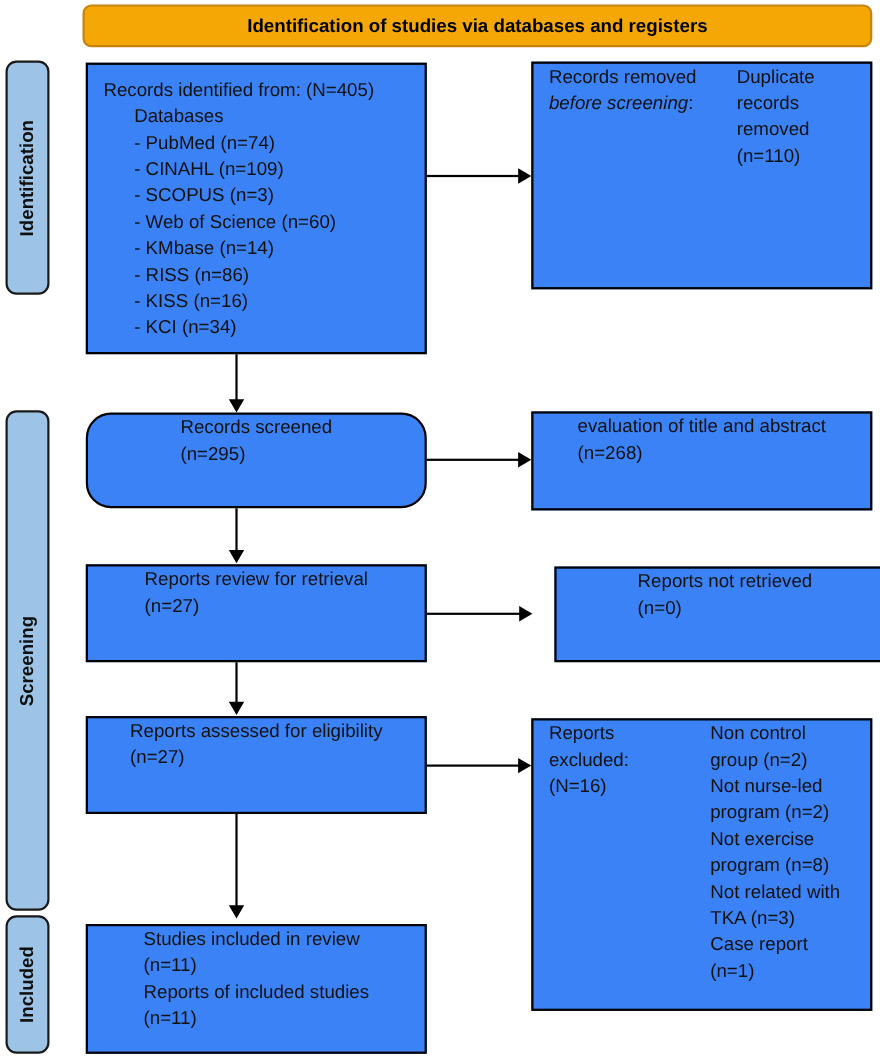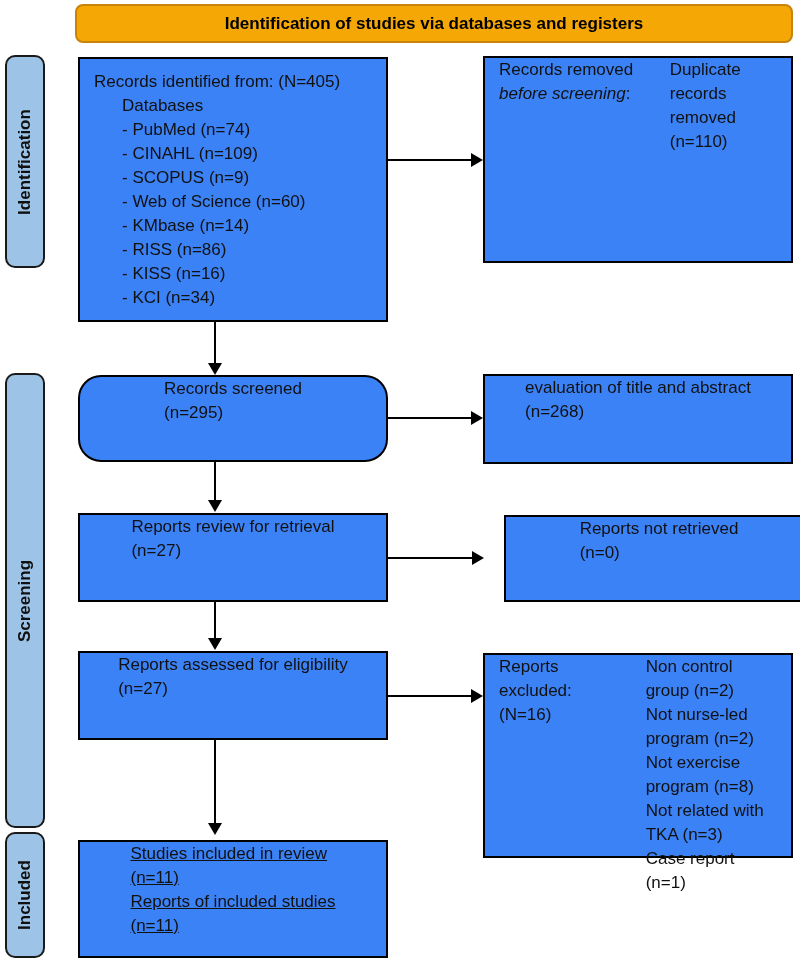--- a/index.html
+++ b/index.html
@@ -53,22 +53,22 @@
   }
   .vcenter{display:flex;justify-content:center;}
   .indent1{padding-left:28px;}
   #box-identified{left:78px;top:57px;height:265px;padding-top:11px;}
   #box-removed{left:483px;top:56px;height:207px;}
   #box-screened{left:78px;top:375px;height:87px;border-radius:23px;}
   #box-excluded{left:483px;top:374px;height:90px;}
   #box-sought{left:78px;top:513px;height:89px;}
   #box-notretrieved{left:504px;top:515px;height:87px;}
   #box-assessed{left:78px;top:651px;height:89px;}
-  #box-reports-excluded{left:483px;top:653px;height:205px;}
-  #box-included{left:78px;top:840px;height:118px;text-decoration:underline;}
+  #box-reports-excluded{left:483px;top:653px;height:266px;}
+  #box-included{left:78px;top:840px;height:118px;}
   .wrap-narrow{max-width:195px;}
   
   .vline{width:2px;background:#000;}
   .hline{height:2px;background:#000;}
   .head-down{
     width:0;height:0;
     border-left:7px solid transparent;
     border-right:7px solid transparent;
     border-top:12px solid #000;
   }
@@ -95,21 +95,21 @@
 <div class="abs stage" id="stage-included">
   <span class="stage-label">Included</span>
 </div>
 
 <div class="abs flowbox" id="box-identified">
   <div>Records identified from: (N=405)</div>
   <div class="indent1">Databases</div>
   <div class="indent1">
       <div>- PubMed (n=74)</div>
       <div>- CINAHL (n=109)</div>
-      <div>- SCOPUS (n=9)</div>
+      <div>- SCOPUS (n=3)</div>
       <div>- Web of Science (n=60)</div>
       <div>- KMbase (n=14)</div>
       <div>- RISS (n=86)</div>
       <div>- KISS (n=16)</div>
       <div>- KCI (n=34)</div>
     </div>
 </div>
 
 <div class="abs flowbox vcenter" id="box-removed">
   <div class="wrap-narrow">

